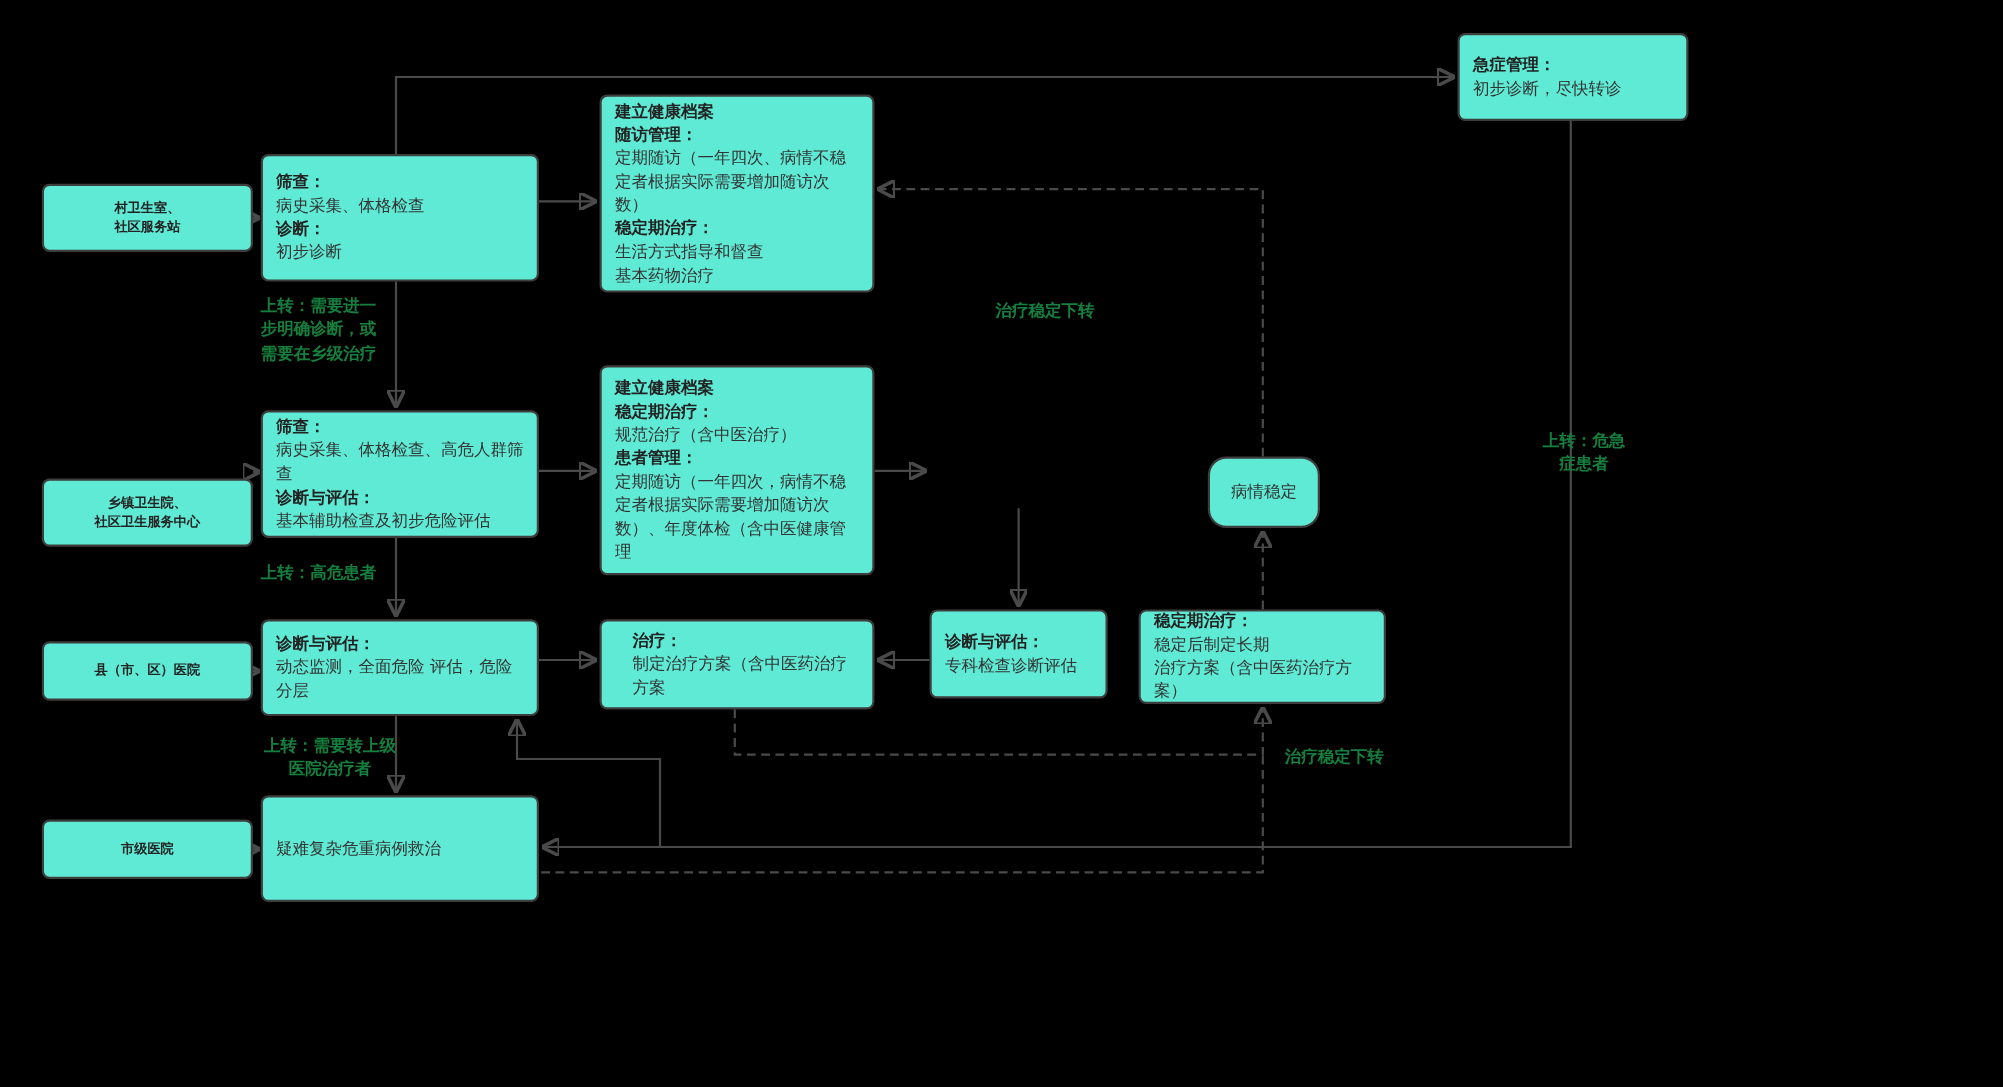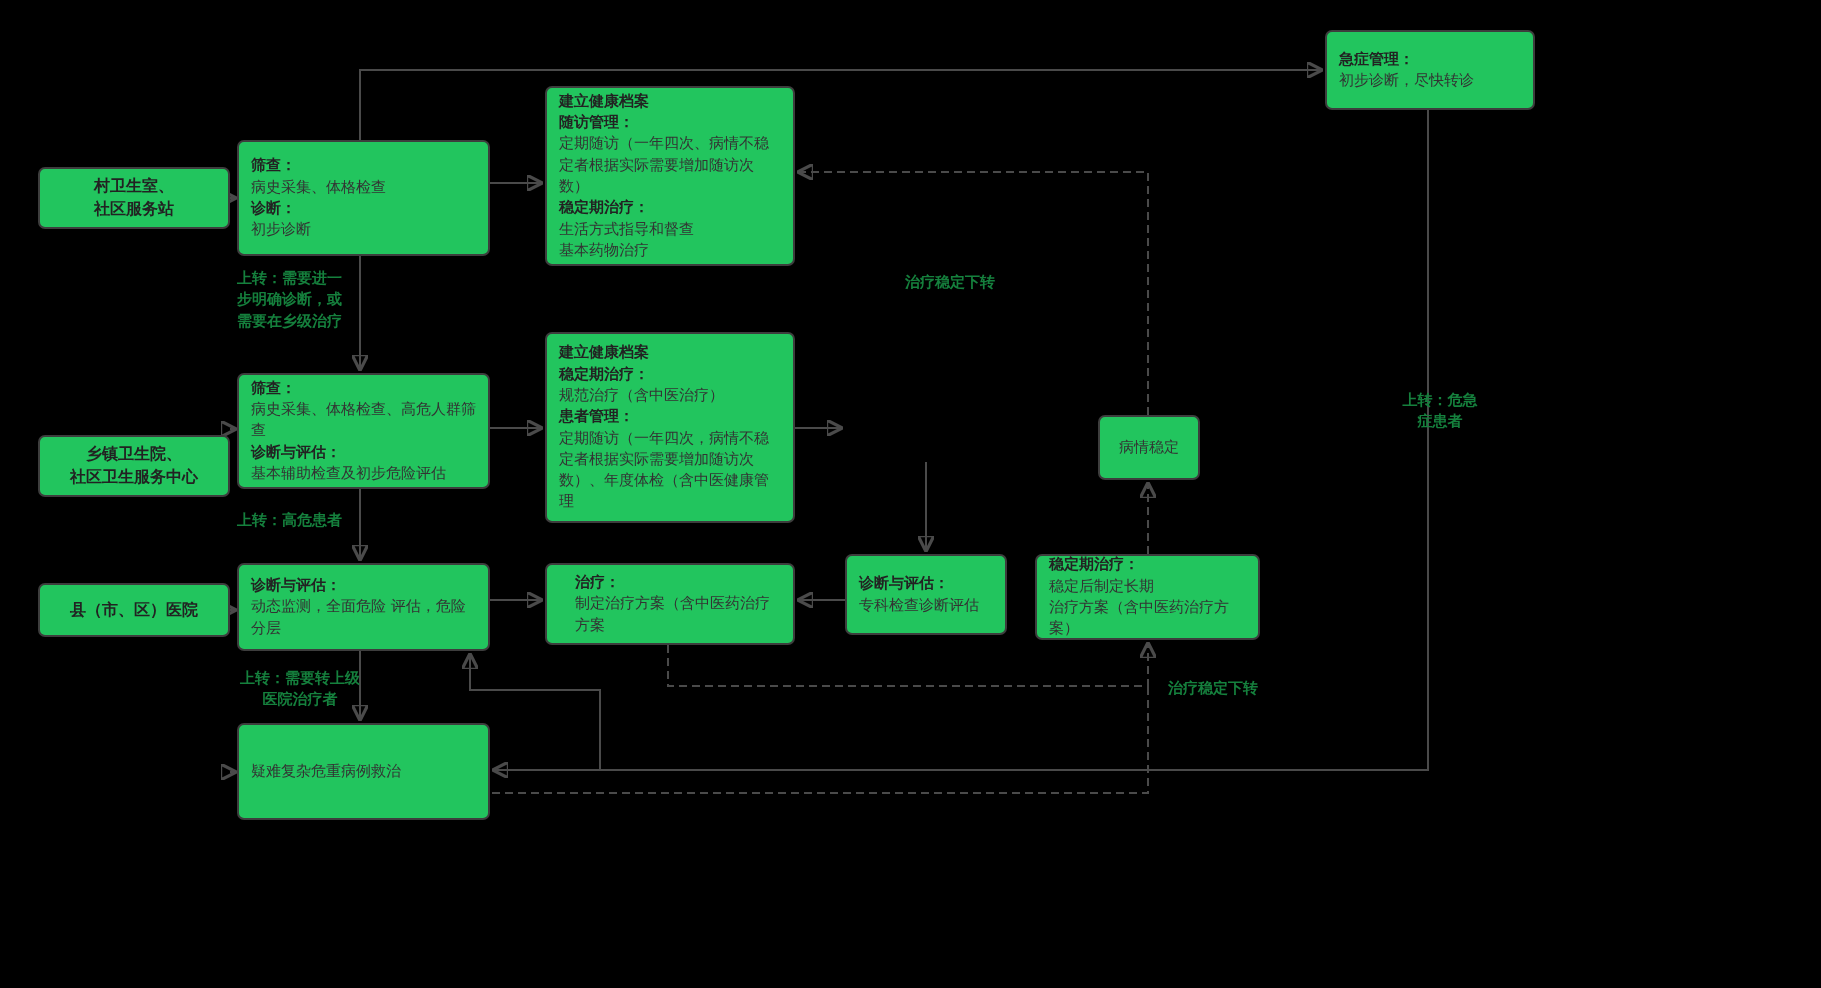--- a/index.html
+++ b/index.html
@@ -4,28 +4,28 @@
 <title>Flowchart</title>
 <style>
   * { margin:0; padding:0; box-sizing:border-box; }
   html, body { width:1821px; height:988px; background:#000; }
   body { font-family:"DejaVu Sans", sans-serif; }
   #canvas { position:relative; width:1821px; height:988px; background:#000; overflow:hidden; }
   .edges { position:absolute; left:0; top:0; width:1821px; height:988px; }
   .edges path { fill:none; stroke:#4a4a4a; stroke-width:2; }
   .edges path.dashed { stroke-dasharray:8 5; }
   .node {
-    position:absolute; background:#22c55e; border:2px solid #3d3d3d; border-radius:7px;
+    position:absolute; background:#5eead4; border:2px solid #3d3d3d; border-radius:7px;
     color:#333333; font-size:15px; line-height:1.42;
   }
   .pad { padding:9px 12px; }
   .hcenter { display:flex; flex-direction:column; align-items:center; justify-content:center; text-align:center; }
-  .lv { font-weight:700; font-size:16px; color:#222222; }
+  .lv { font-weight:700; font-size:12px; color:#222222; }
   .vcenter { display:flex; flex-direction:column; justify-content:center; }
-  .mid { display:flex; align-items:center; justify-content:center; text-align:center; }
+  .mid { display:flex; align-items:center; justify-content:center; text-align:center;border-radius:17px; }
   .ln { display:block; }
   .b { font-weight:700; color:#222222; }
   .elabel { position:absolute; color:#15803d; font-weight:700; font-size:15px; line-height:1.42; }
   .ctr { text-align:center; }
 </style>
 </head>
 <body>
 
 <div id="canvas">
 
@@ -62,20 +62,23 @@
   <div class="node hcenter lv" style="left:38px; top:167px; width:192px; height:62px;">
     <span class="ln">村卫生室、</span>
     <span class="ln">社区服务站</span>
   </div>
   <div class="node hcenter lv" style="left:38px; top:398px; width:192px; height:62px;margin-top:37px;">
     <span class="ln">乡镇卫生院、</span>
     <span class="ln">社区卫生服务中心</span>
   </div>
   <div class="node hcenter lv" style="left:38px; top:583px; width:192px; height:54px;">
     <span class="ln">县（市、区）医院</span>
+  </div>
+  <div class="node hcenter lv" style="left:38px; top:745px; width:192px; height:54px;">
+    <span class="ln">市级医院</span>
   </div>
 
   <div class="node pad vcenter" style="left:237px; top:140px; width:253px; height:116px;">
     <span class="ln b">筛查：</span>
     <span class="ln">病史采集、体格检查</span>
     <span class="ln b">诊断：</span>
     <span class="ln">初步诊断</span>
   </div>
   <div class="node pad vcenter" style="left:237px; top:373px; width:253px; height:116px;">
     <span class="ln b">筛查：</span>

